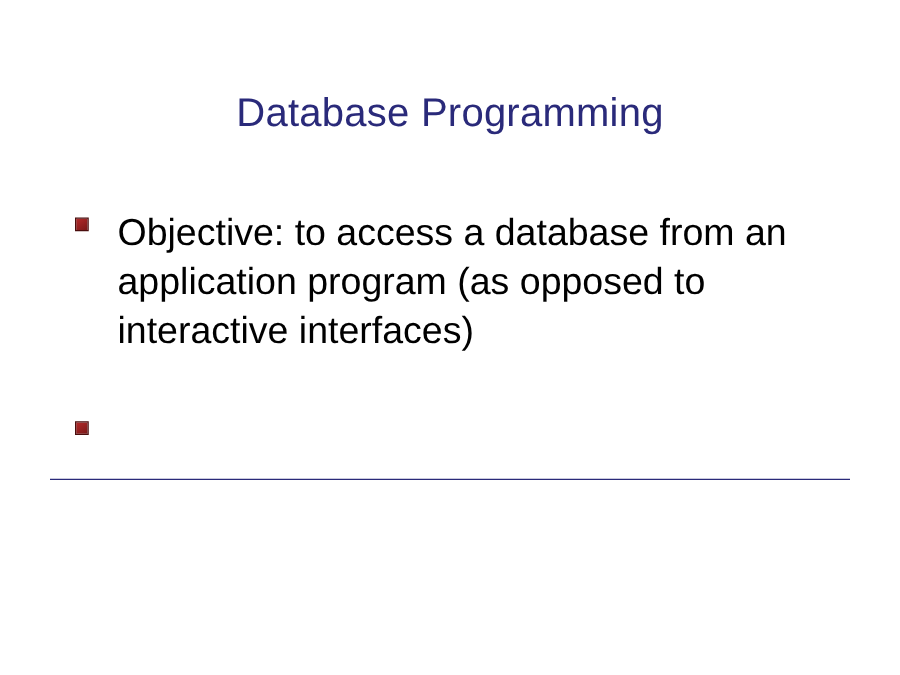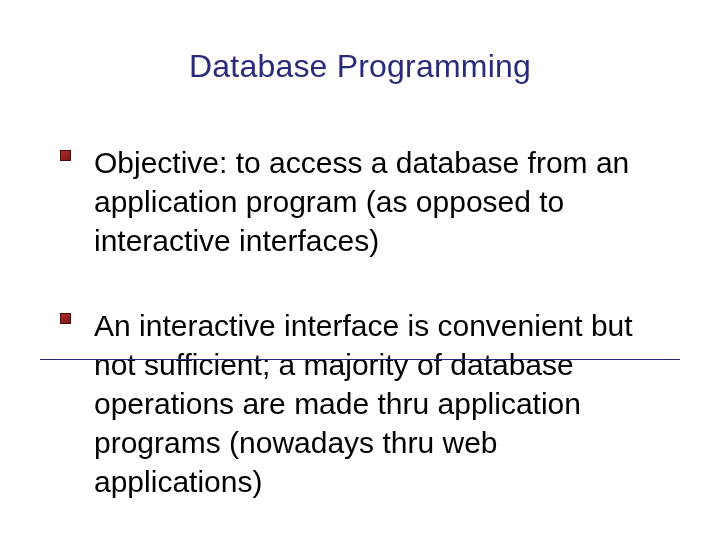--- a/index.html
+++ b/index.html
@@ -10,20 +10,21 @@
     background: #ffffff;
     font-family: Arial, Helvetica, sans-serif;
     color: #000;
   }
   .slide {
     box-sizing: border-box;
     width: 720px;
     height: 416px;
     padding: 48px 60px 0 60px;
     position: relative;
+    margin-top: 24px;
   }
   .title {
     color: #2a2a7a;
     font-size: 32px;
     font-weight: 400;
     text-align: center;
     margin: 0 0 58px 0;
     letter-spacing: 0.2px;
   }
   .bullets {
@@ -65,18 +66,17 @@
 <div class="slide">
   <h1 class="title">Database Programming</h1>
 
   <ul class="bullets">
     <li>
       <span class="bullet-icon"></span>
       <span>Objective: to access a database from an application program (as opposed to interactive interfaces)</span>
     </li>
     <li>
       <span class="bullet-icon"></span>
-      <span>An interactive interface is convenient but not sufficient; a majority of database operations are made thru application programs (nowadays thru web applications)</span>
     </li>
   </ul>
 
   <div class="divider"></div>
 </div>
 
 </body></html>

